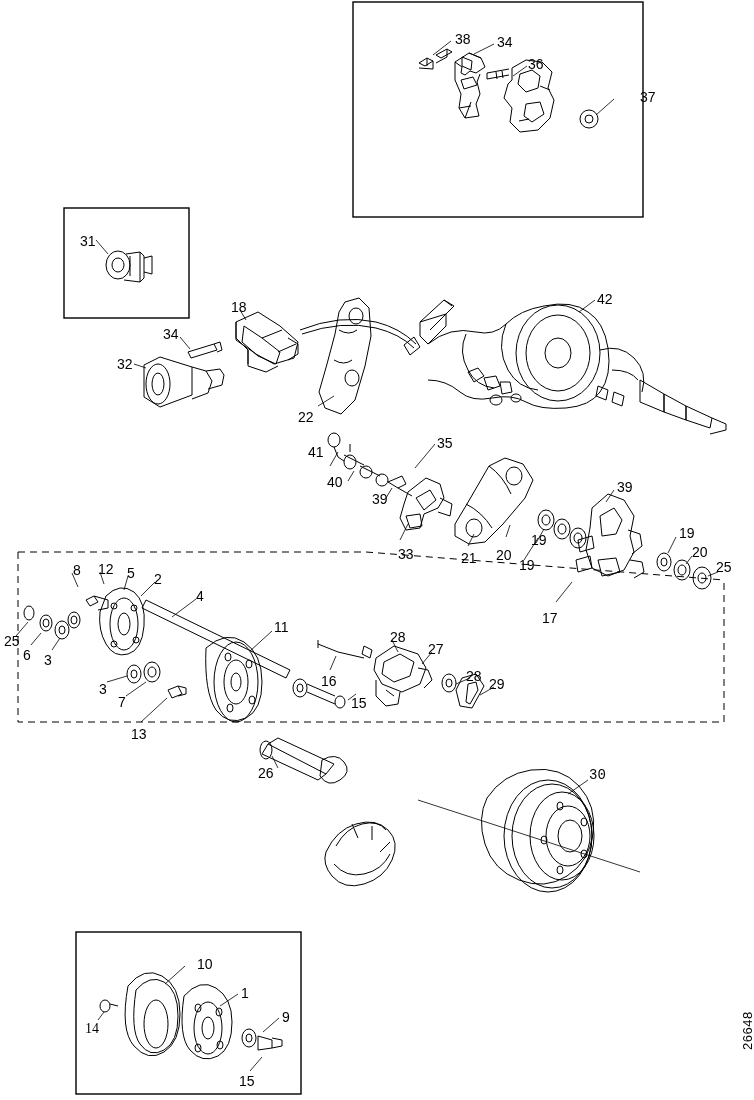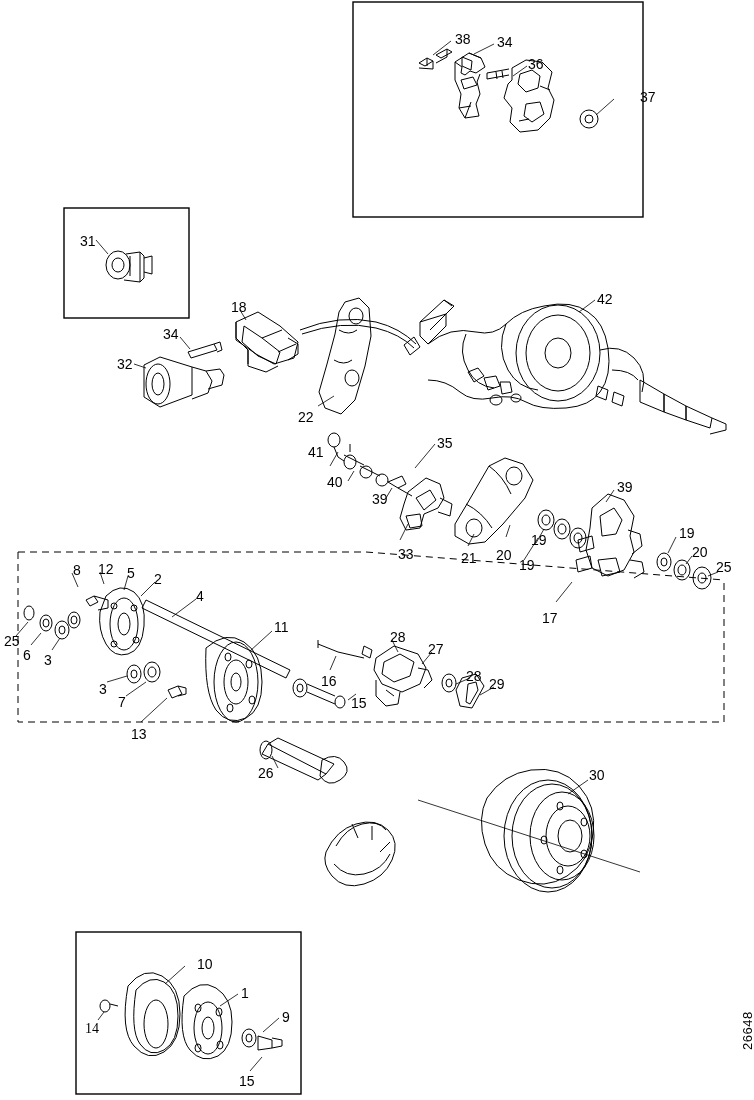--- a/index.html
+++ b/index.html
@@ -445,21 +445,21 @@
   <span class="callout" style="left:390px; top:630px;">28</span>
   <span class="callout" style="left:428px; top:642px;">27</span>
   <span class="callout" style="left:466px; top:669px;">28</span>
   <span class="callout" style="left:489px; top:677px;text-align:right;">29</span>
   <span class="callout" style="left:321px; top:674px;">16</span>
   <span class="callout" style="left:99px; top:682px;">3</span>
   <span class="callout" style="left:118px; top:695px;">7</span>
   <span class="callout" style="left:351px; top:696px;">15</span>
   <span class="callout" style="left:131px; top:727px;">13</span>
   <span class="callout" style="left:258px; top:766px;">26</span>
-  <span class="callout" style="left:589px; top:768px;">30</span>
+  <span class="callout" style="left:589px; top:768px;font-family:Liberation Mono, monospace;">30</span>
   <span class="callout" style="left:197px; top:957px;">10</span>
   <span class="callout" style="left:241px; top:986px;">1</span>
   <span class="callout" style="left:282px; top:1010px;">9</span>
   <span class="callout" style="left:85px; top:1022px;font-family:Liberation Serif, serif;">14</span>
   <span class="callout" style="left:239px; top:1074px;">15</span>
 
   <span class="figcode" style="left:740px; top:1050px;">26648</span>
 
 </div>
 

